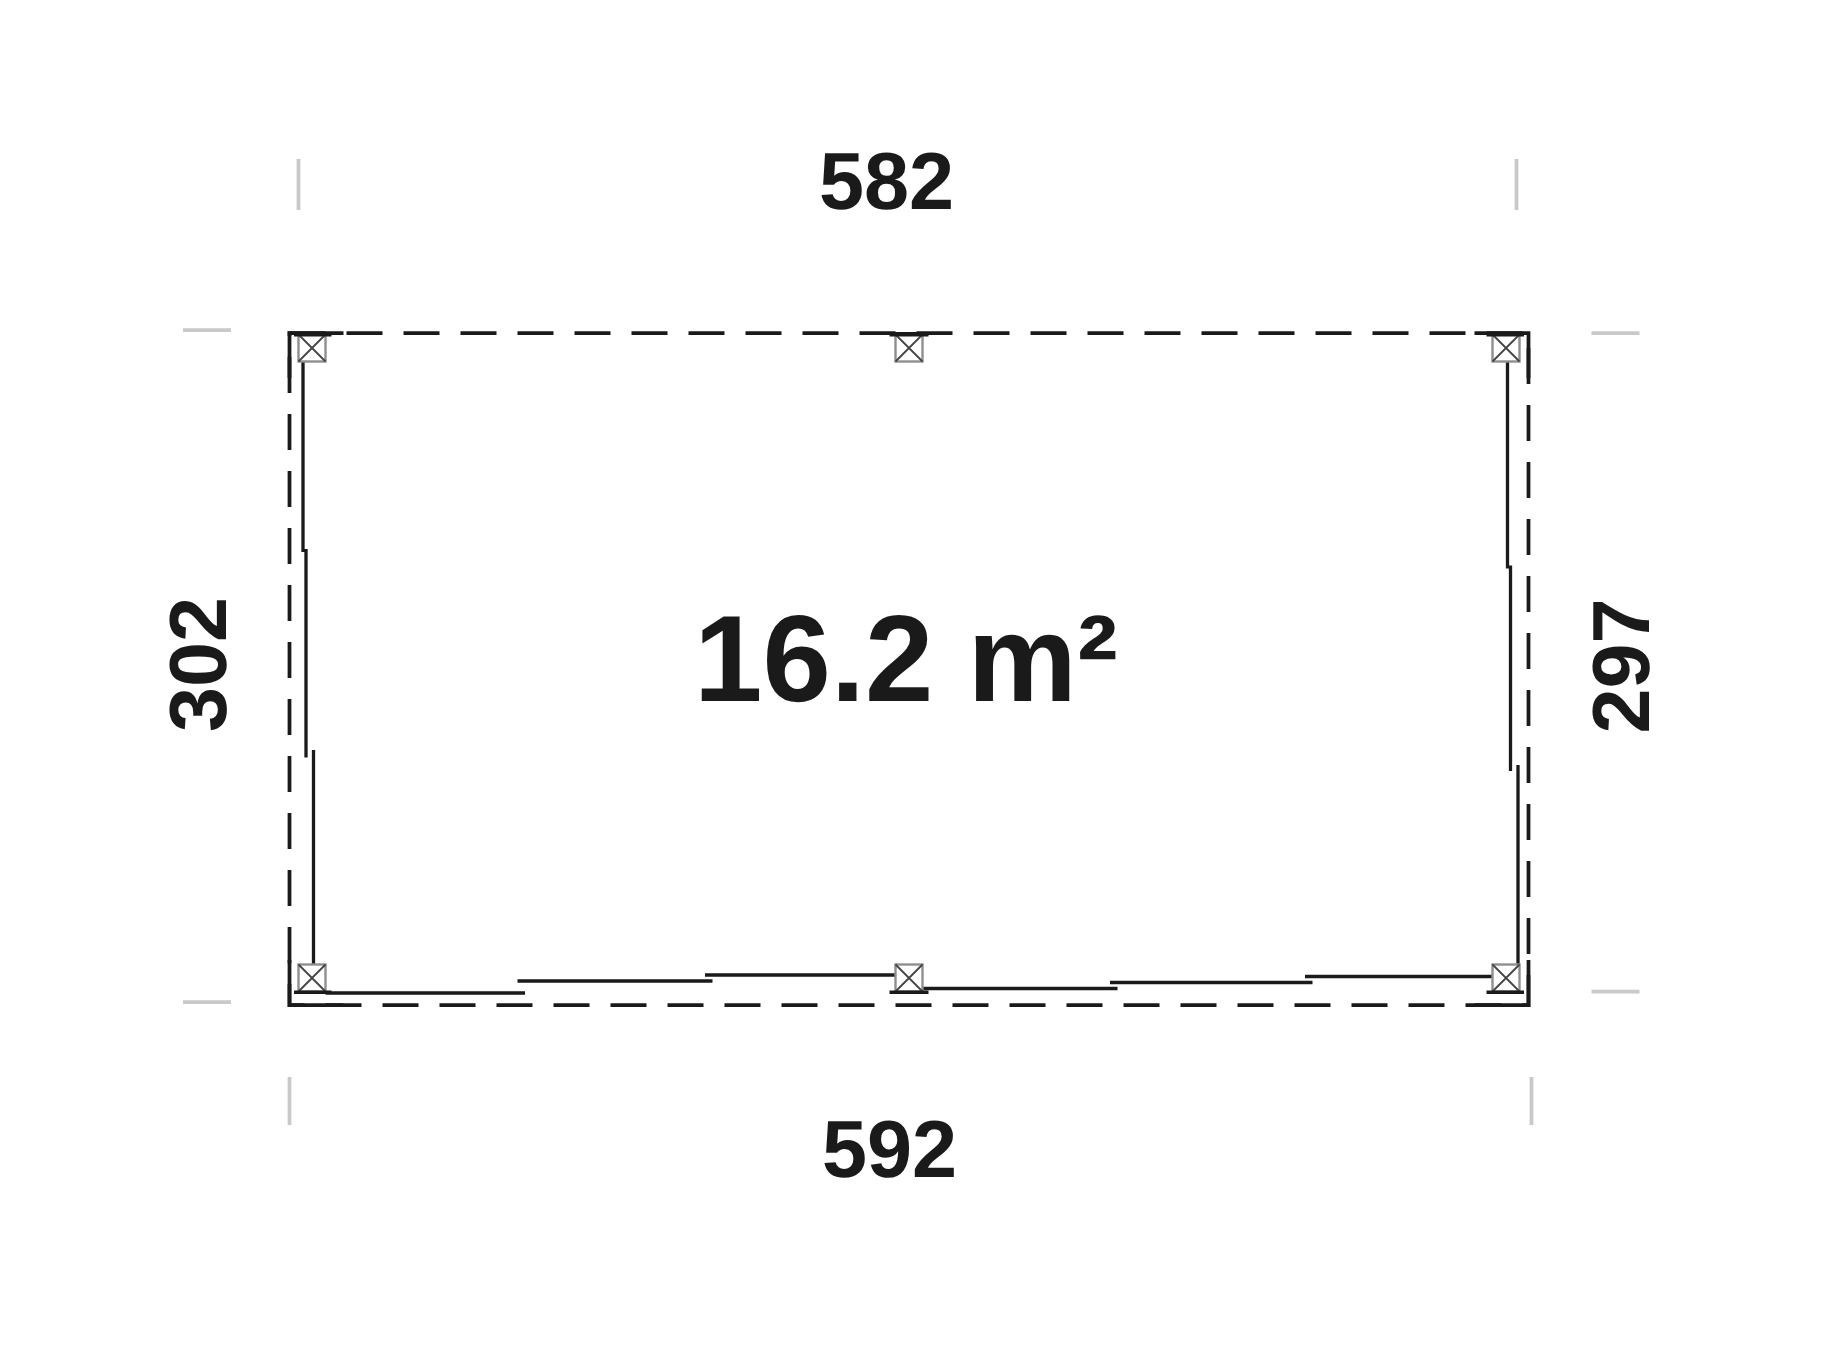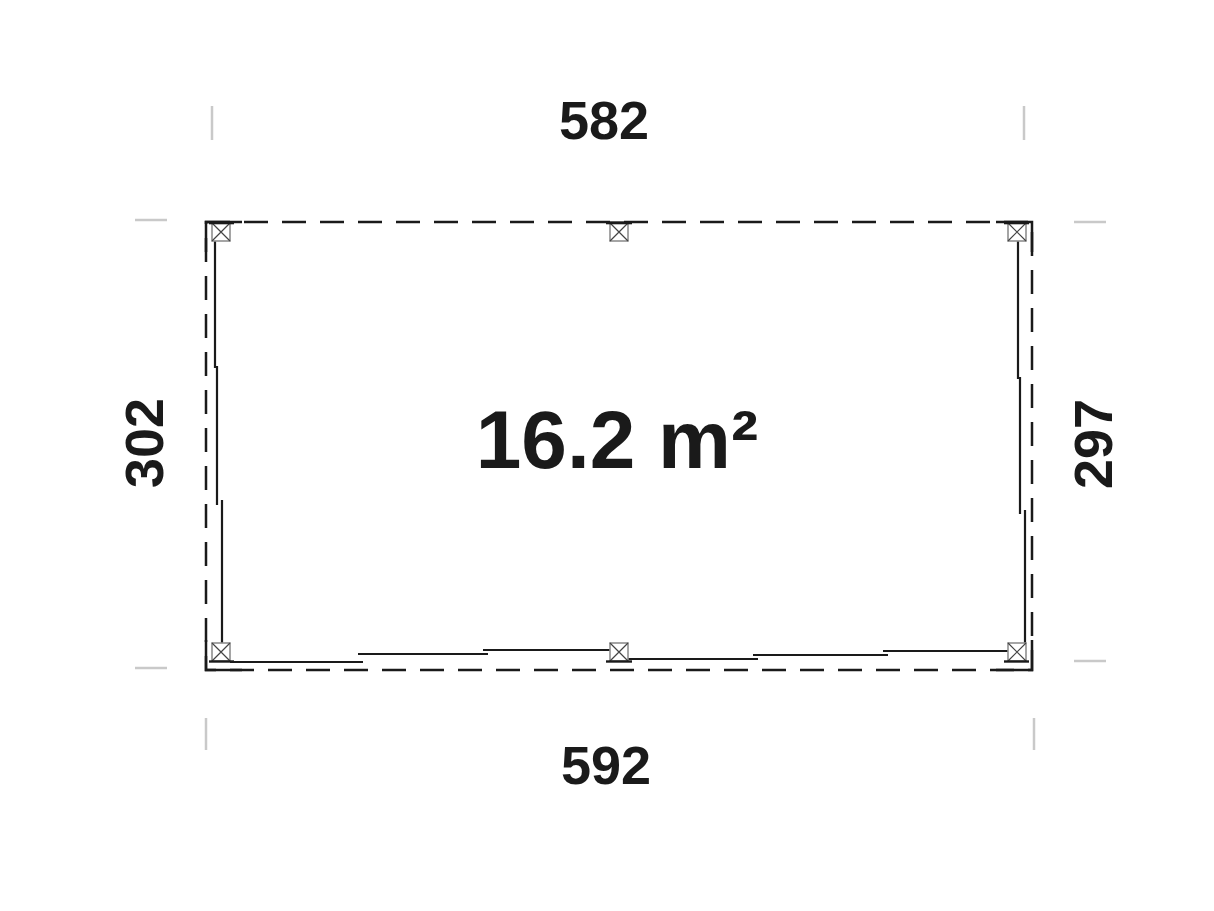--- a/index.html
+++ b/index.html
@@ -9,21 +9,20 @@
     width: 1214px;
     height: 911px;
     overflow: hidden;
     font-family: "Liberation Sans", sans-serif;
   }
   .plan-wrap {
     position: relative;
     width: 1010px;
     height: 911px;
     background: #ffffff;
-    padding-left: 13px;
   }
   svg text {
     fill: #1a1a1a;
     font-family: "Liberation Sans", "DejaVu Sans", sans-serif;
     font-weight: 600;
   }
   svg .dim-label { font-size: 54px; }
   svg .area-label { font-size: 82px; font-weight: 700; }
 </style>
 </head>

